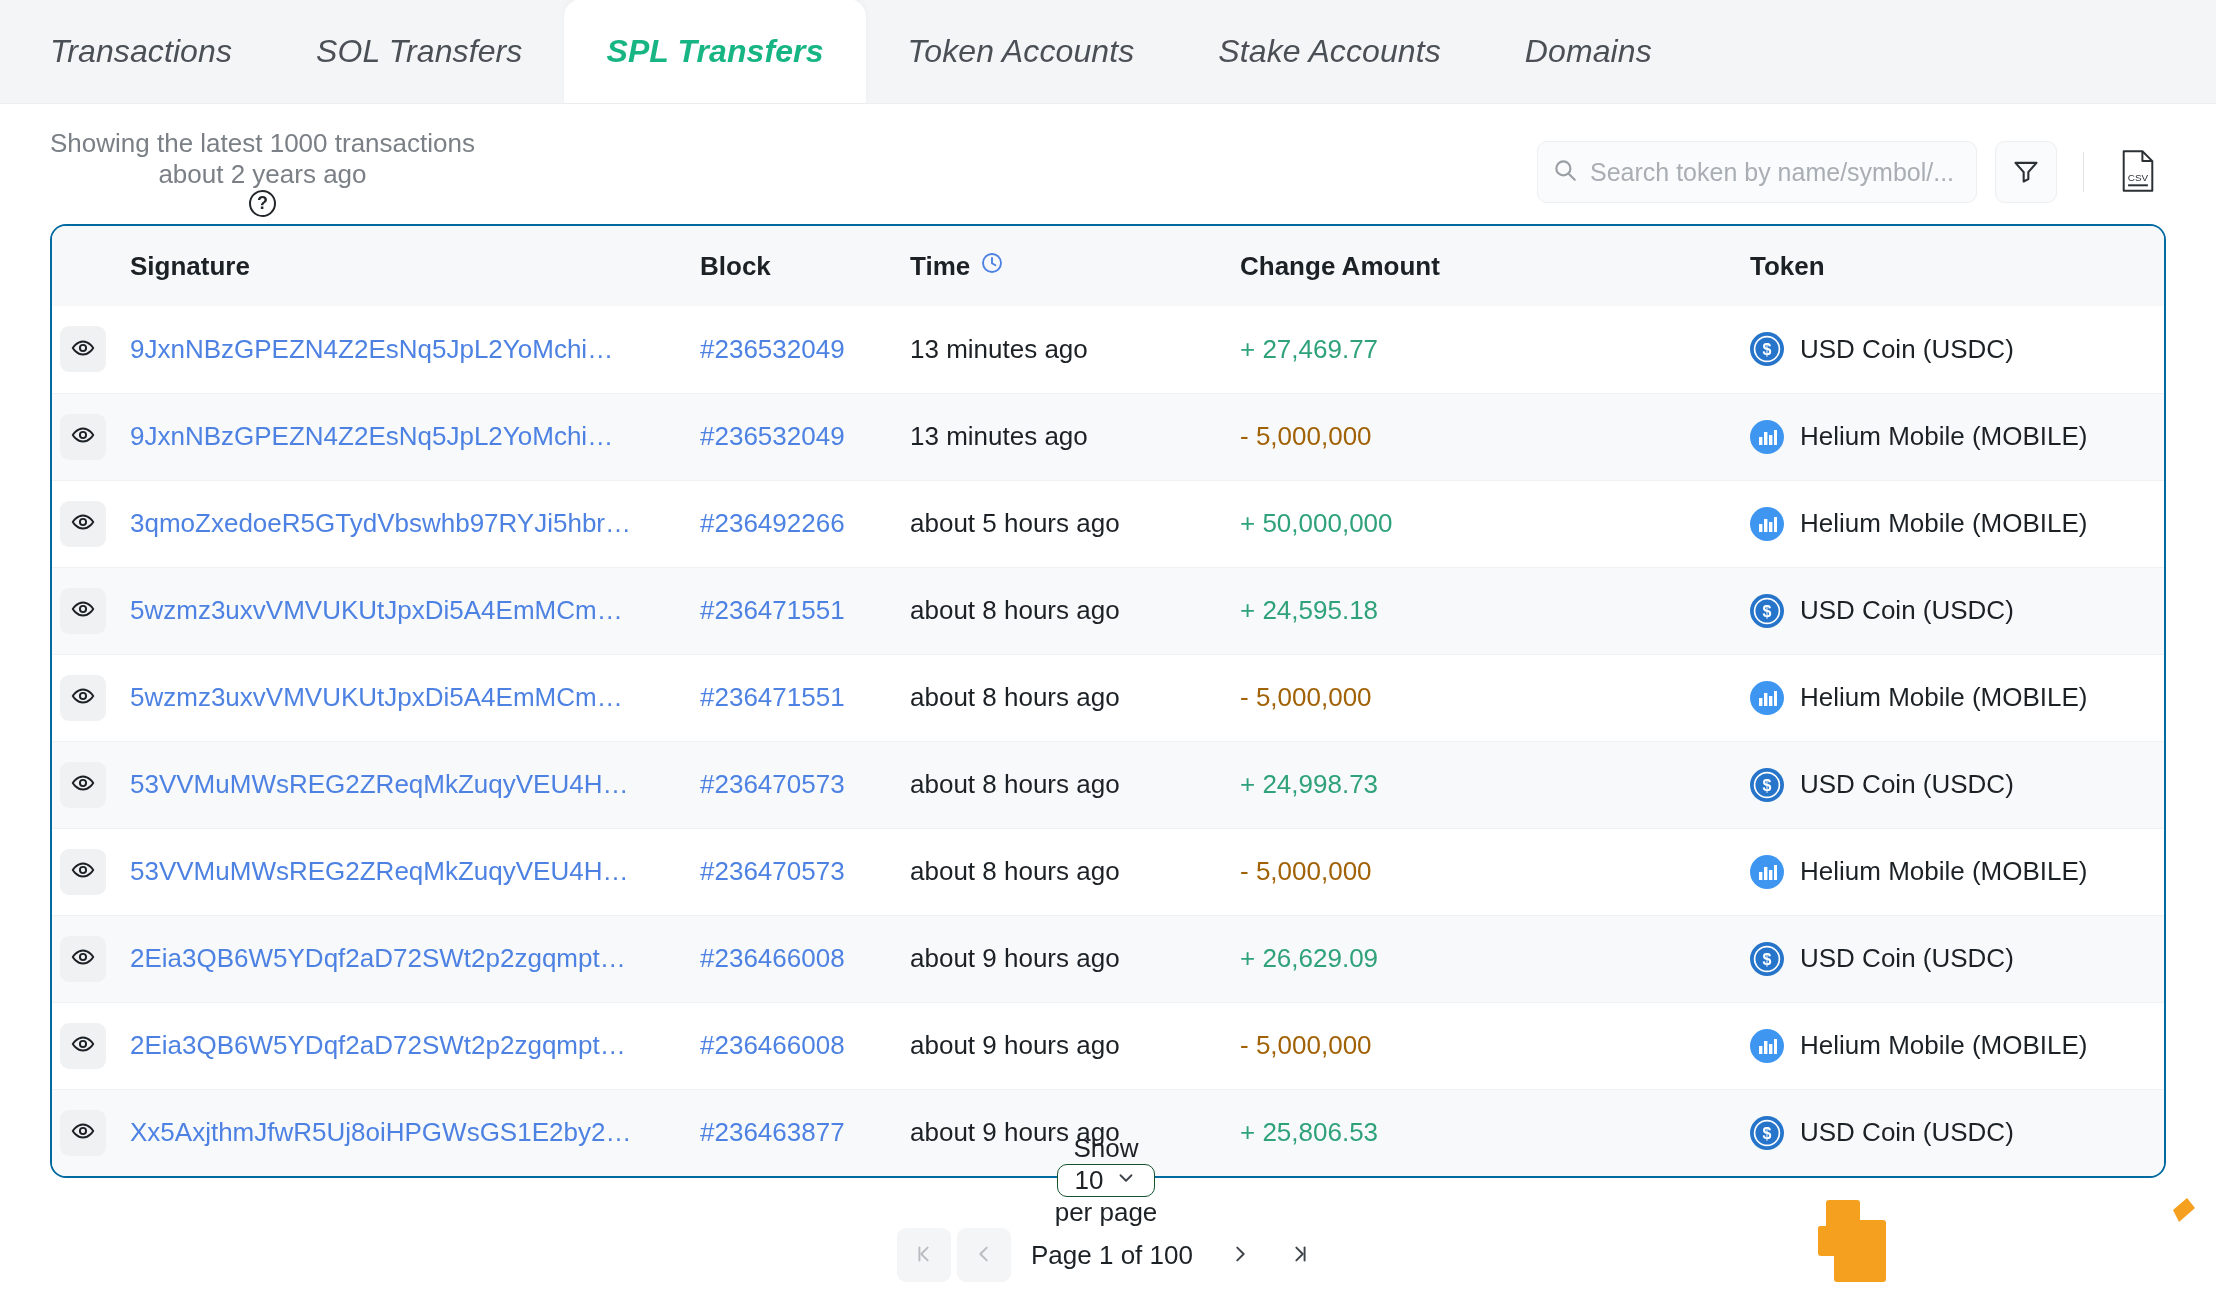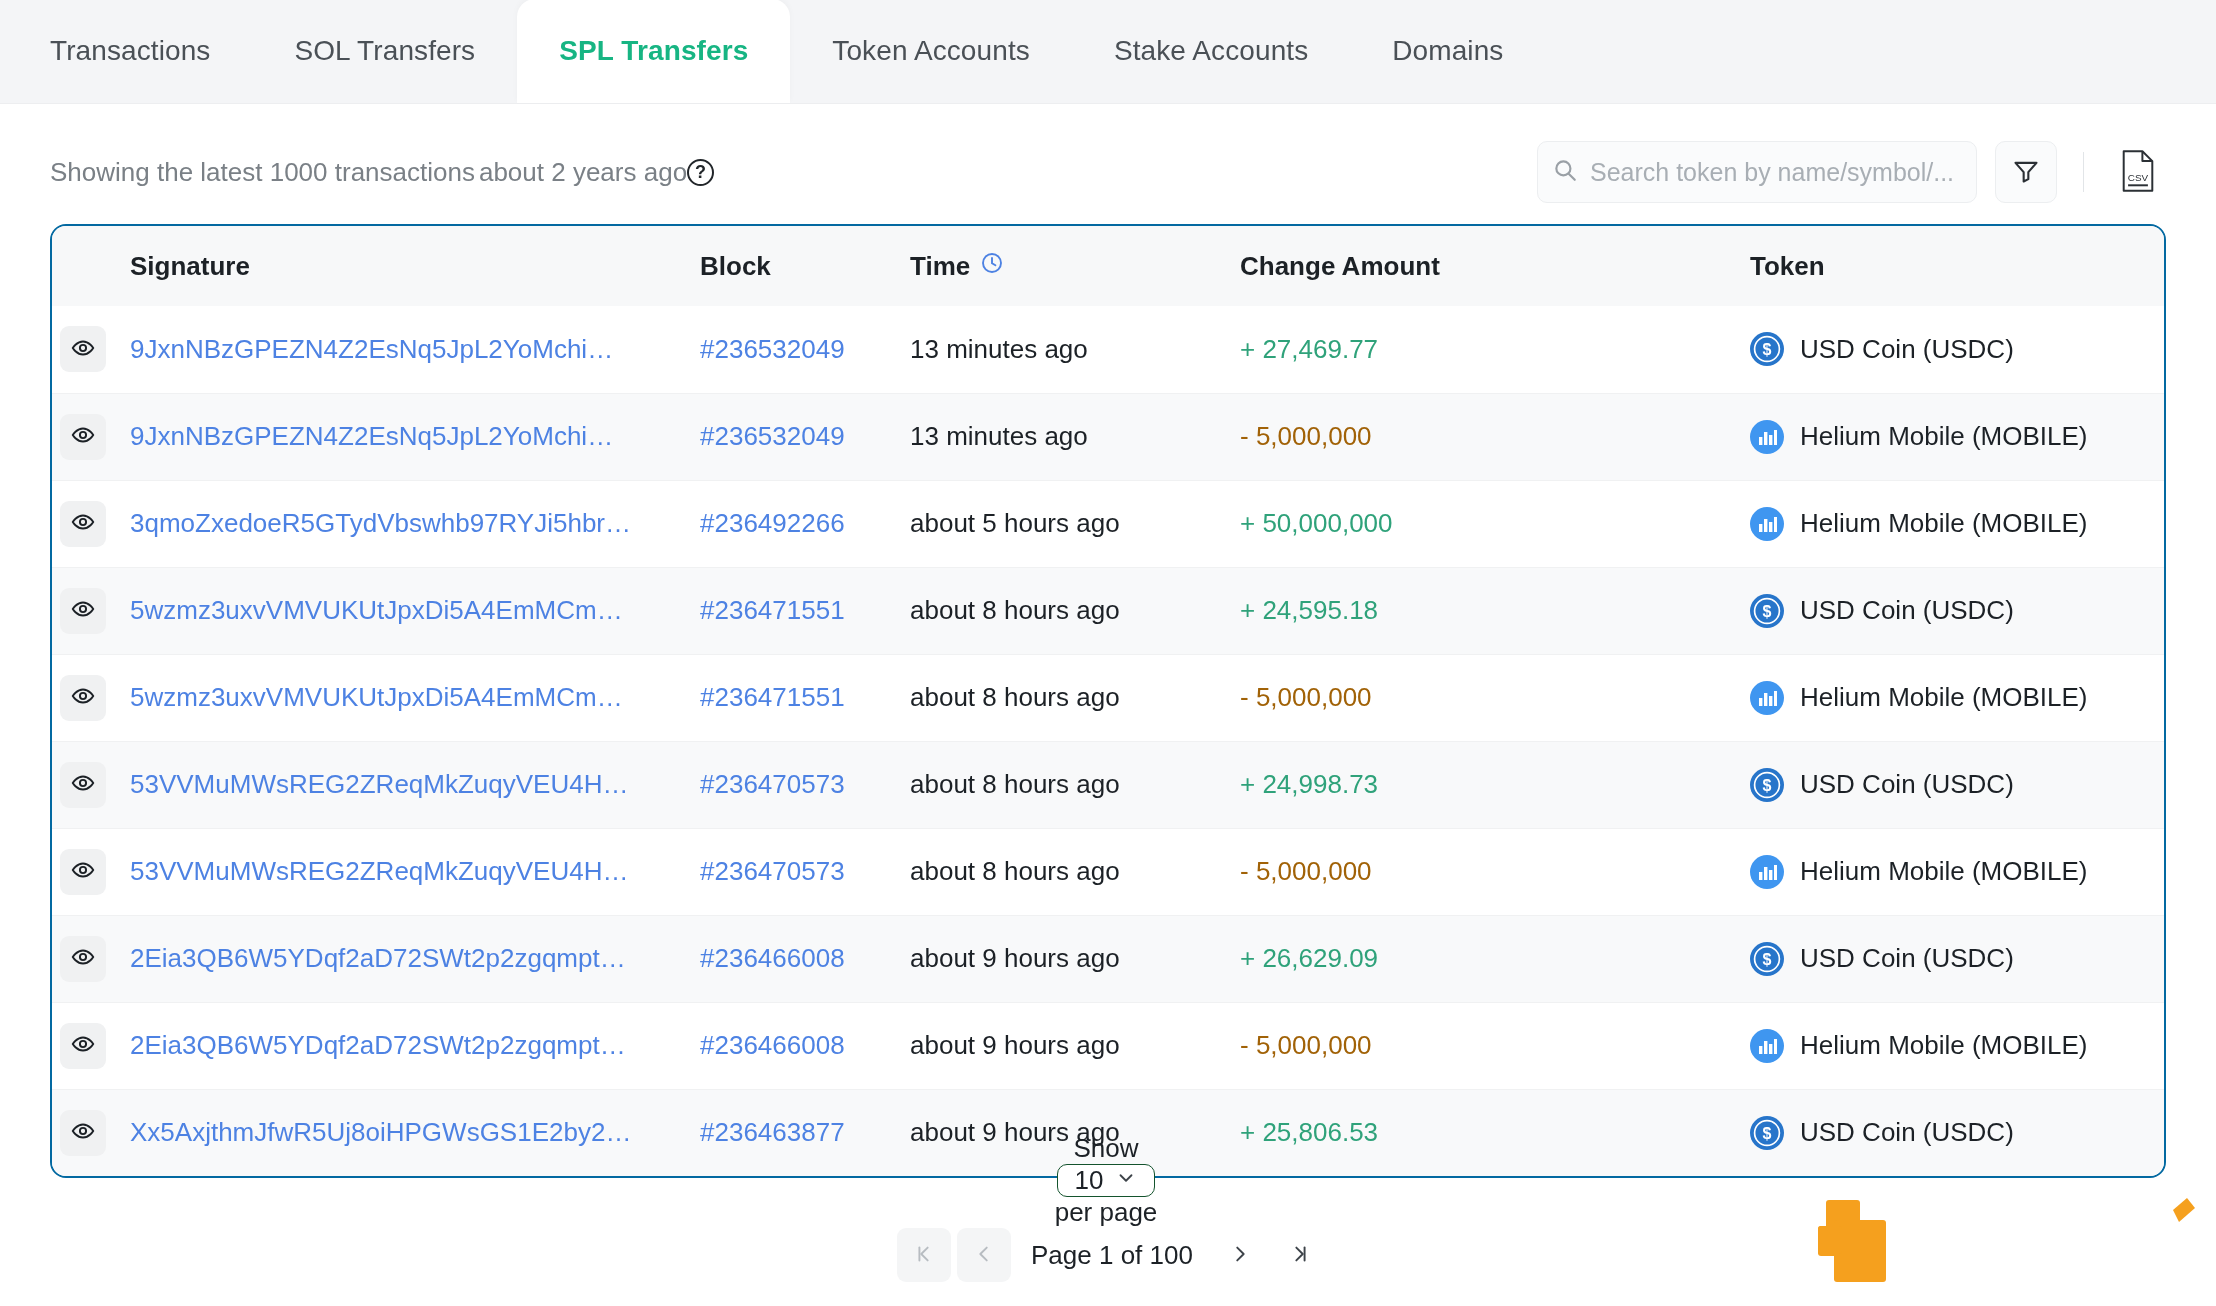--- a/index.html
+++ b/index.html
@@ -29,28 +29,29 @@
     align-items: flex-end;
     padding-left: 8px;
     border-bottom: 1px solid #edeef0;
   }
   .tab {
     height: 104px;
     display: flex;
     align-items: center;
     justify-content: center;
     padding: 0 42px;
-    font-size: 28px;
+    font-size: 32px;
     color: #4a5056;
     letter-spacing: .1px;
     white-space: nowrap;
     cursor: pointer;
     background: transparent;
     border: none;
     font-family: "Liberation Sans", sans-serif;
+    font-style: italic;
   }
   .tab.active {
     background: #ffffff;
     color: #17b583;
     font-weight: bold;
     border-radius: 18px 18px 0 0;
     box-shadow: 0 -2px 6px rgba(0,0,0,.03);
   }
 
   
@@ -68,20 +69,21 @@
     height: 120px;
     padding-top: 16px;
   }
 
   .showing {
     display: flex;
     align-items: center;
     font-size: 26px;
     color: #7a8086;
     white-space: nowrap;
+    flex-direction: column;
   }
   .showing .sep { width: 4px; }
   .help-icon {
     width: 27px; height: 27px;
     border: 2px solid #22262a;
     border-radius: 50%;
     display: inline-flex;
     align-items: center;
     justify-content: center;
     font-size: 18px;

